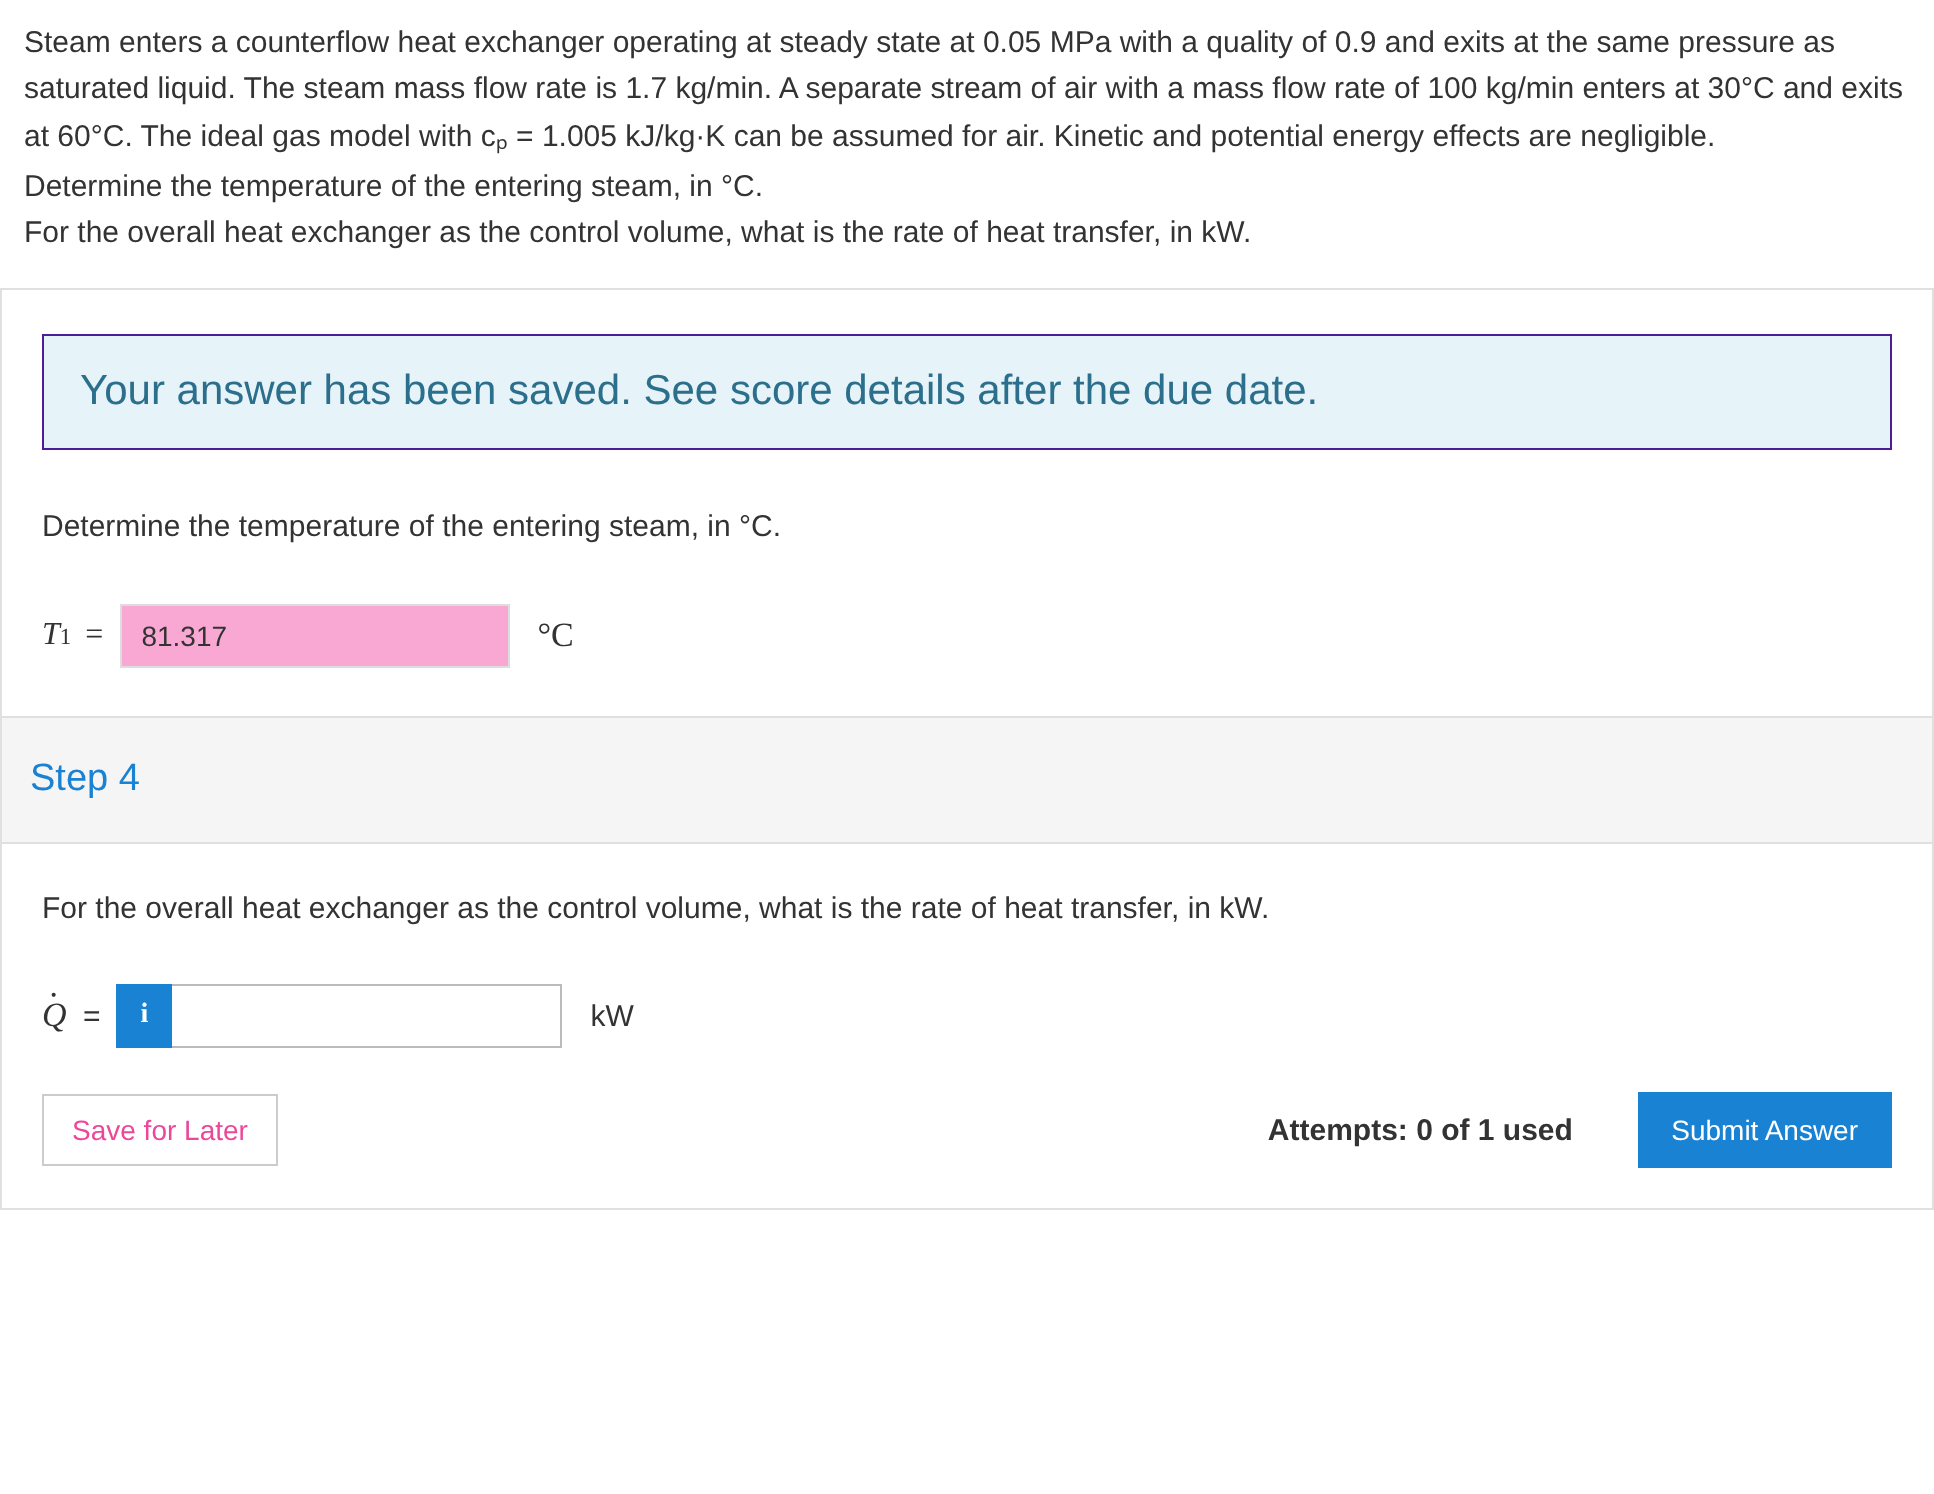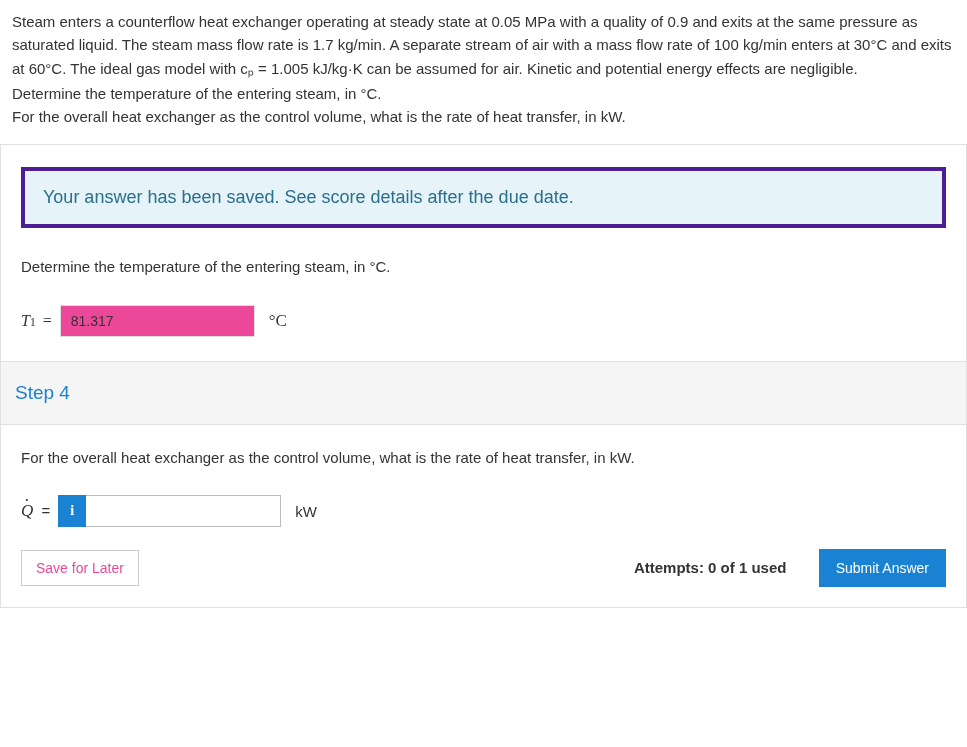--- a/index.html
+++ b/index.html
@@ -28,44 +28,44 @@
     border-bottom: 1px solid #e0e0e0;
     color: #1a82d2;
     font-size: 19px;
     font-weight: 400;
   }
   .step-body {
     padding: 22px 20px 20px 20px;
   }
   .alert-saved {
     background: #e6f3f8;
-    border: 4px solid #4c1d95;
+    border: 1px solid #4c1d95;
     color: #2b6f8c;
     padding: 16px 18px;
     margin-bottom: 28px;
-    font-size: 18px;
+    font-size: 21px;
   }
   .step-question {
     margin-bottom: 26px;
     line-height: 1.5;
   }
   .answer-row {
     display: flex;
     align-items: center;
     gap: 8px;
     margin-bottom: 4px;
   }
   .answer-label {
     font-style: italic;
     font-family: "Times New Roman", serif;
     font-size: 16px;
   }
   .answer-label .sub1 { font-size: 0.72em; font-style: normal; }
   .readonly-input {
-    background: #ec4899;
+    background: #f9a8d4;
     border: 1px solid #ddd;
     padding: 7px 10px;
     width: 195px;
     font-size: 14px;
     color: #333;
   }
   .unit-text {
     font-family: "Times New Roman", serif;
     font-size: 17px;
     margin-left: 6px;

